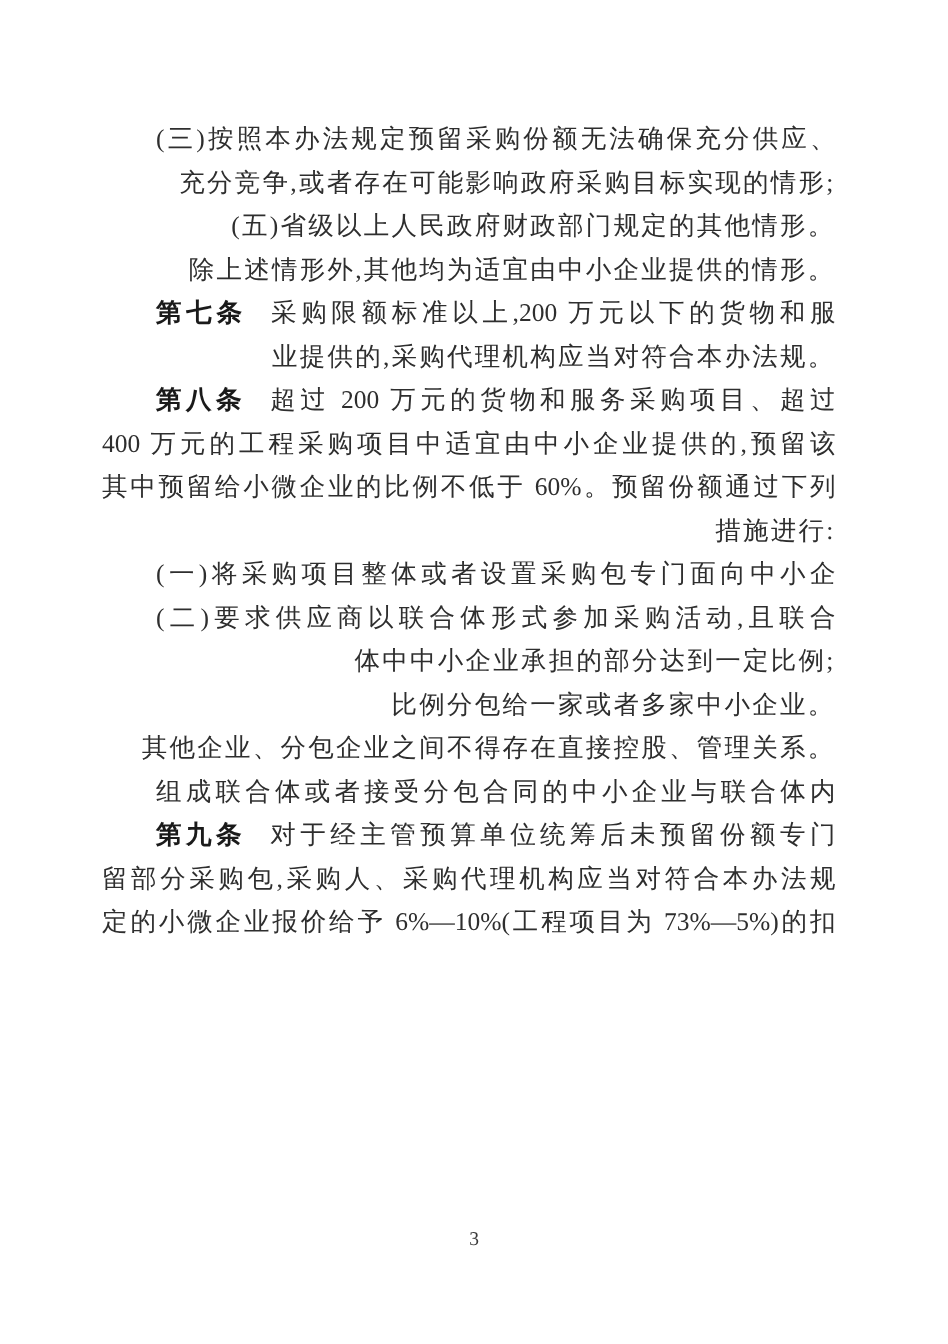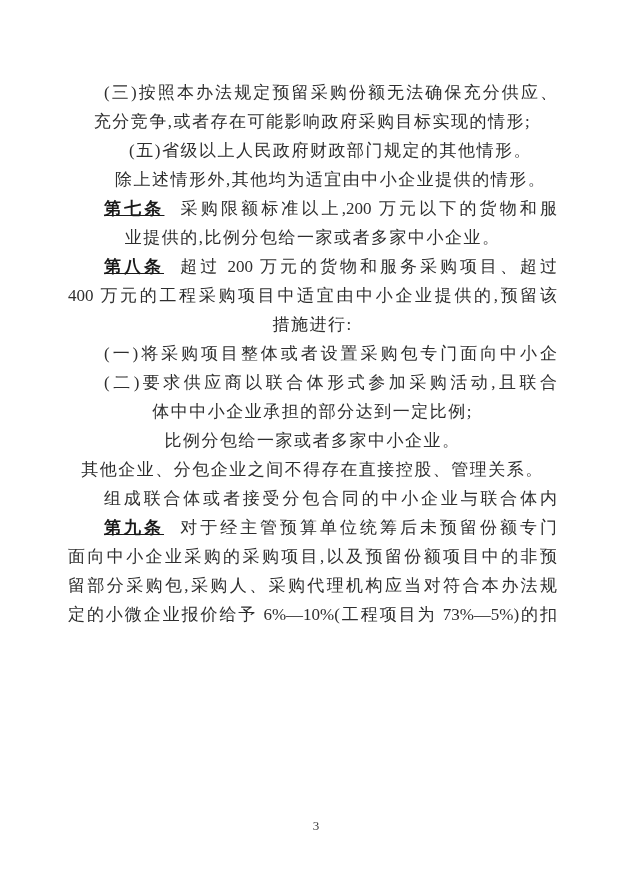--- a/index.html
+++ b/index.html
@@ -24,37 +24,36 @@
     left: 68px;
     top: 78px;
     width: 489px;
     font-size: 17px;
     line-height: 29px;
     color: #2e2e2e;
   }
   .line {
     height: 29px;
     overflow: hidden;
-    text-align: center;
+    text-align: right;
     letter-spacing: 1.5px;
     white-space: normal;
   }
   .line.full {
     letter-spacing: 0;
     text-align: justify;
     text-align-last: justify;
   }
   .line.indent {
     text-indent: 2.12em;
   }
   .article-no {
     font-weight: 700;
     color: #1a1a1a;
     margin-right: 0.95em;
-    text-decoration: underline;
   }
   .pageno {
     position: absolute;
     top: 818px;
     left: 0;
     width: 632px;
     text-align: center;
     font-size: 13px;
     line-height: 16px;
     color: #3a3a3a;
@@ -63,29 +62,29 @@
 </head>
 <body>
 
 <div class="page">
   <div class="textblock">
       <div class="line indent full">(三)按照本办法规定预留采购份额无法确保充分供应、</div>
       <div class="line">充分竞争,或者存在可能影响政府采购目标实现的情形;</div>
       <div class="line indent">(五)省级以上人民政府财政部门规定的其他情形。</div>
       <div class="line indent">除上述情形外,其他均为适宜由中小企业提供的情形。</div>
       <div class="line indent full"><b class="article-no">第七条</b>采购限额标准以上,200 万元以下的货物和服</div>
-      <div class="line">业提供的,比例分包给一家或者多家中小企业。</div>
+      <div class="line">业提供的,采购代理机构应当对符合本办法规。</div>
       <div class="line indent full"><b class="article-no">第八条</b>超过 200 万元的货物和服务采购项目、超过</div>
       <div class="line full">400 万元的工程采购项目中适宜由中小企业提供的,预留该</div>
+      <div class="line full">其中预留给小微企业的比例不低于 60%。预留份额通过下列</div>
       <div class="line">措施进行:</div>
       <div class="line indent full">(一)将采购项目整体或者设置采购包专门面向中小企</div>
       <div class="line indent full">(二)要求供应商以联合体形式参加采购活动,且联合</div>
       <div class="line">体中中小企业承担的部分达到一定比例;</div>
       <div class="line">比例分包给一家或者多家中小企业。</div>
       <div class="line">其他企业、分包企业之间不得存在直接控股、管理关系。</div>
       <div class="line indent full">组成联合体或者接受分包合同的中小企业与联合体内</div>
       <div class="line indent full"><b class="article-no">第九条</b>对于经主管预算单位统筹后未预留份额专门</div>
-      <div class="line full">面向中小企业采购的采购项目,以及预留份额项目中的非预</div>
       <div class="line full">留部分采购包,采购人、采购代理机构应当对符合本办法规</div>
       <div class="line full">定的小微企业报价给予 6%—10%(工程项目为 73%—5%)的扣</div>
     </div>
   <div class="pageno">3</div>
 </div>
 
 </body></html>

